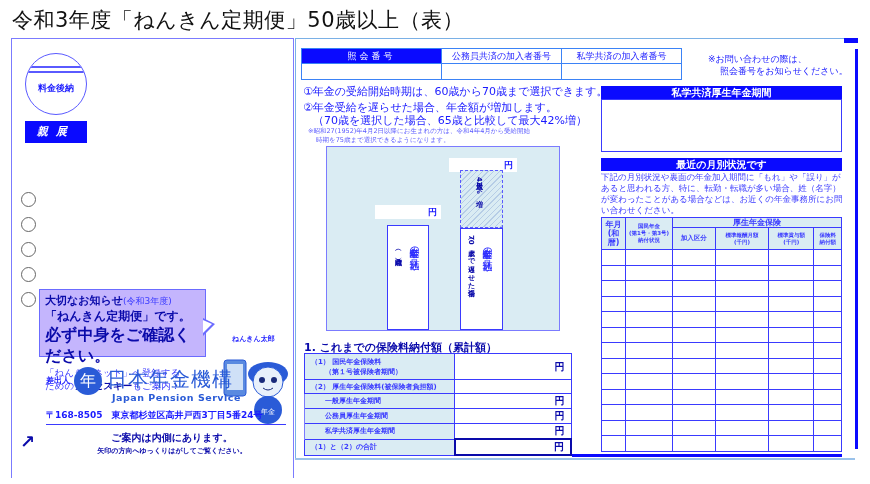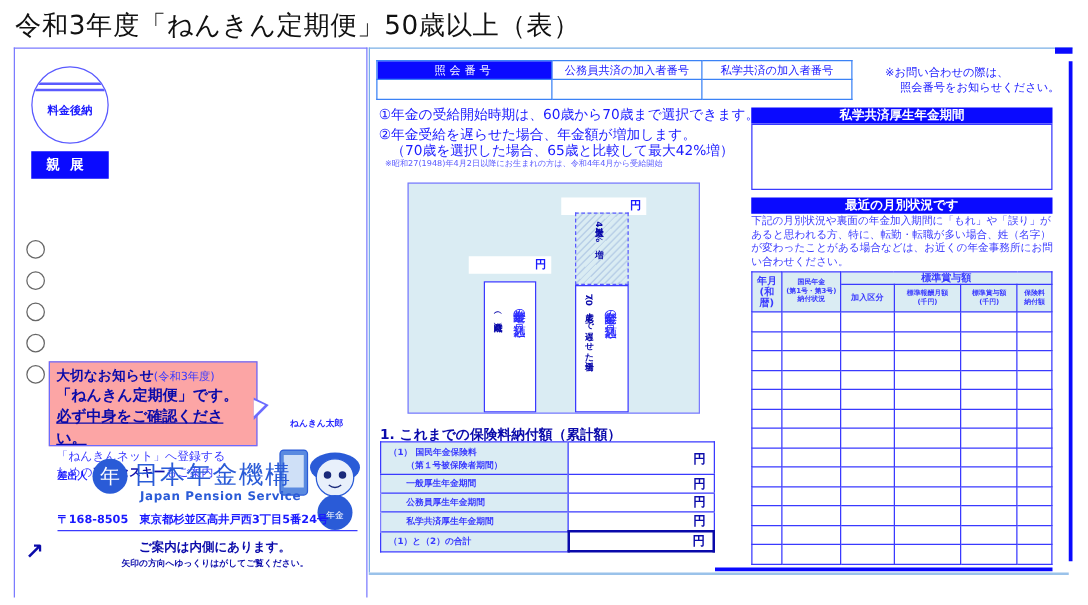--- a/index.html
+++ b/index.html
@@ -10,34 +10,34 @@
   
   .left-panel { position: absolute; left: 11px; top: 38px; width: 283px; height: 440px;
                 border: 1.5px solid #7b7bff; border-bottom: none; padding-left: 48px; }
   .stamp { position: absolute; left: 13px; top: 14px; width: 62px; height: 62px; border-radius: 50%;
            border: 1.5px solid #5a5aff; overflow: hidden; }
   .stamp .bar1 { position: absolute; left: 0; right: 0; top: 12px; height: 1.5px; background: #5a5aff; }
   .stamp .bar2 { position: absolute; left: 0; right: 0; top: 17px; height: 1.5px; background: #5a5aff; }
   .stamp .t1 { position: absolute; left: 0; right: 0; top: 28px; text-align: center; font-size: 9px; font-weight: bold; color: #1a1aff; }
   .stamp .t2 { position: absolute; left: 0; right: 0; top: 62px; text-align: center; font-size: 9px; font-weight: bold; color: #1a1aff; letter-spacing: 4px; }
   .shinten { position: absolute; left: 13px; top: 82px; width: 62px; height: 22px; background: #0a0aff;
-             color: #fff; font-weight: bold; font-size: 11px; text-align: center; line-height: 22px; letter-spacing: 8px; }
+             color: #fff; font-weight: bold; font-size: 11px; text-align: center; line-height: 22px; letter-spacing: 8px; font-style: italic; }
   .circles { position: absolute; left: 9px; top: 153px; }
   .circle { width: 15px; height: 15px; border: 1.5px solid #666; border-radius: 50%; margin-bottom: 10px; background: #fff; }
 
   .bubble { position: absolute; left: 27px; top: 250px; width: 167px; height: 68px; border: 1.5px solid #6b6bff;
-            background: #fca5a5; padding: 3px 5px; }
+            background: #c4b5fd; padding: 3px 5px; }
   .bubble .tail { position: absolute; right: -10px; top: 28px; width: 0; height: 0;
             border-left: 12px solid #6b6bff; border-top: 6px solid transparent; border-bottom: 12px solid transparent; }
   .bubble .tail-in { position: absolute; right: -7px; top: 30px; width: 0; height: 0;
             border-left: 9px solid #fff; border-top: 4px solid transparent; border-bottom: 9px solid transparent; }
   .bubble .l1 { font-size: 11px; font-weight: bold; color: #0a0aaa; }
   .bubble .l1 small { font-size: 9px; font-weight: normal; color: #3a3aff; }
   .bubble .l2 { font-size: 12px; font-weight: bold; color: #0a0aaa; }
-  .bubble .l3 { font-size: 12px; font-weight: bold; color: #0a0aaa; text-decoration: underline; }
+  .bubble .l3 { font-size: 16px; font-weight: bold; color: #0a0aaa; }
   .bubble .l4, .bubble .l5 { font-size: 9.5px; color: #3a3aff; }
   .bubble .l5 b { color: #0a0aaa; }
 
   .mascot-name { position: absolute; left: 220px; top: 295px; font-size: 7px; font-weight: bold; color: #2a2aff; }
   .mascot { position: absolute; left: 210px; top: 307px; width: 70px; height: 80px; }
 
   .sender { position: absolute; left: 34px; top: 336px; font-size: 8px; font-weight: bold; color: #1a1aff; }
   .jps-logo { position: absolute; left: 62px; top: 328px; width: 28px; height: 28px; border-radius: 50%;
               background: #2a5bd7; color: #fff; font-size: 16px; text-align: center; line-height: 28px; }
   .jps-name { position: absolute; left: 95px; top: 327px; font-size: 20px; color: #2a5bd7; letter-spacing: 1px; }
@@ -174,21 +174,22 @@
   <div>※お問い合わせの際は、</div>
   <div style="padding-left:12px">照会番号をお知らせください。</div>
 </div>
 
 <div class="info1">①年金の受給開始時期は、60歳から70歳まで選択できます。</div>
 <div class="info2">
   <div>②年金受給を遅らせた場合、年金額が増加します。</div>
   <div class="indent">（70歳を選択した場合、65歳と比較して最大42%増）</div>
 </div>
 <div class="note">
-  <div>※昭和27(1948)年4月2日以降にお生まれの方は、令和4年4月から受給開始</div>
+  <div>※昭和27(1952)年4月2日以降にお生まれの方は、令和4年4月から受給開始</div>
+  <div style="padding-left:8px">時期を75歳まで選択できるようになります。</div>
 </div>
 
 <div class="chart-bg">
   <div class="amt-box" style="left:122px; top:11px; width:68px;"><span></span><span>円</span></div>
   <div class="bar-hatch" style="left:133px; top:23px; width:43px; height:58px;">
     <div class="vtext" style="left:13px; top:6px; font-size:7px; font-weight:bold; color:#0a0aaa;">最大42%増</div>
   </div>
   <div class="bar" style="left:133px; top:81px; width:43px; height:102px;">
     <div class="vtext" style="left:19px; top:12px; font-size:10px;">老齢年金の見込額</div>
     <div class="vtext" style="left:5px; top:6px; font-size:7px; font-weight:bold; color:#0a0aaa;">（70歳まで遅らせた場合）</div>
@@ -202,20 +203,24 @@
 
 <div class="sec-title">1. これまでの保険料納付額（累計額）</div>
 <table class="pay-table">
   <tbody>
       <tr>
     <td class="lbl">
           <div>（1） 国民年金保険料</div>
           <div style="padding-left:14px">（第１号被保険者期間）</div>
         </td>
     <td class="val" style="height:26px"><span></span><span>円</span></td>
+  </tr>
+  <tr class="sep">
+    <td class="lbl">（2） 厚生年金保険料(被保険者負担額)</td>
+    <td class="val"><span></span><span></span></td>
   </tr>
   <tr class="sep">
     <td class="lbl sub">一般厚生年金期間</td>
     <td class="val"><span></span><span>円</span></td>
   </tr>
   <tr class="sep">
     <td class="lbl sub">公務員厚生年金期間</td>
     <td class="val"><span></span><span>円</span></td>
   </tr>
   <tr class="sep">
@@ -236,21 +241,21 @@
 <div class="monthly-desc">下記の月別状況や裏面の年金加入期間に「もれ」や「誤り」があると思われる方、特に、転勤・転職が多い場合、姓（名字）が変わったことがある場合などは、お近くの年金事務所にお問い合わせください。</div>
 
 <table class="monthly-table">
   <thead>
     <tr>
       <th rowspan="2" class="big" style="width:24px; white-space:pre-line;">年月
 (和暦)</th>
       <th rowspan="2" style="width:47px; white-space:pre-line;">国民年金
 (第1号・第3号)
 納付状況</th>
-      <th colspan="4" class="big">標準賞与額</th>
+      <th colspan="4" class="big">厚生年金保険</th>
     </tr>
     <tr>
       <th style="height:22px; font-size:6.5px;">加入区分</th>
       <th style="white-space:pre-line;">標準報酬月額
 (千円)</th>
       <th style="white-space:pre-line;">標準賞与額
 (千円)</th>
       <th style="white-space:pre-line;">保険料
 納付額</th>
     </tr>

